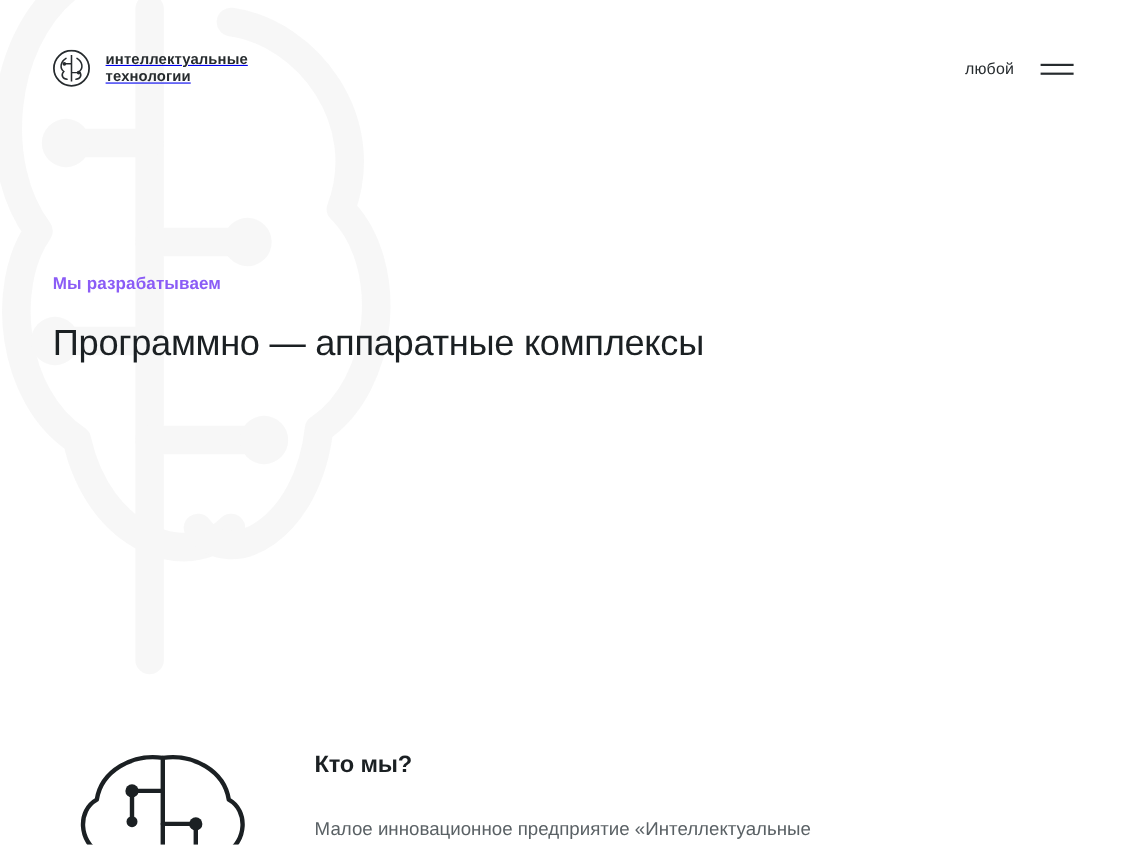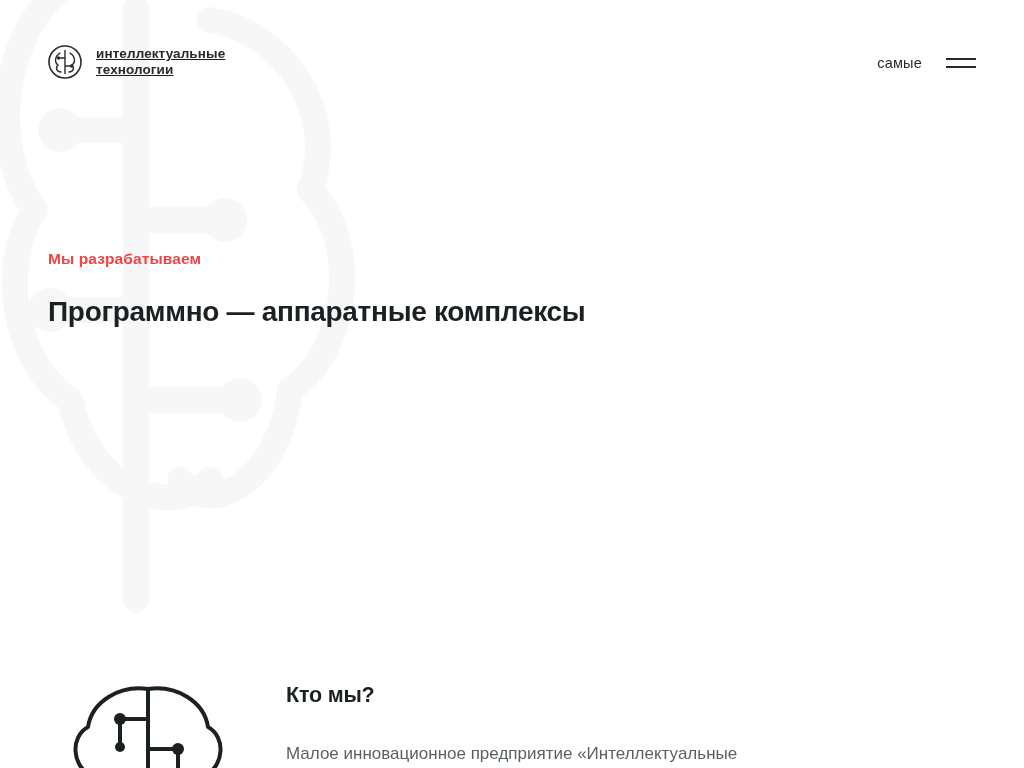--- a/index.html
+++ b/index.html
@@ -98,28 +98,28 @@
   .hero {
     position: absolute;
     left: 48px;
     top: 250px;
     width: 700px;
     z-index: 4;
   }
   .hero-kicker {
     font-size: 15.5px;
     font-weight: bold;
-    color: #ef4444;
+    color: #8b5cf6;
     letter-spacing: 0.1px;
     margin: 0 0 24px 0;
   }
   .hero-title {
-    font-size: 28px;
+    font-size: 33px;
     line-height: 40px;
-    font-weight: bold;
+    font-weight: normal;
     color: #1b2023;
     letter-spacing: -0.3px;
     margin: 0;
   }
   .hero-text {
     position: absolute;
     left: 48px;
     top: 406px;
     width: 543px;
     font-size: 16.5px;
@@ -204,21 +204,21 @@
           <path d="M17 13 L11 13 M17 21 L23 21" stroke="#262b2e" stroke-width="1.3"></path>
           <circle cx="10.5" cy="13" r="1.7" fill="#262b2e"></circle>
           <circle cx="23.5" cy="21" r="1.7" fill="#262b2e"></circle>
         </svg>
       </span>
       <span class="brand-text">интеллектуальные
 технологии</span>
     </a>
 
     <div class="menu-area">
-      <span class="menu-label">самые</span>
+      <span class="menu-label">любой</span>
       <span class="burger">
         <span></span>
           <span></span>
       </span>
     </div>
   </header>
 
   <section class="hero">
     <p class="hero-kicker">Мы разрабатываем</p>
     <h1 class="hero-title">Программно — аппаратные комплексы</h1>

